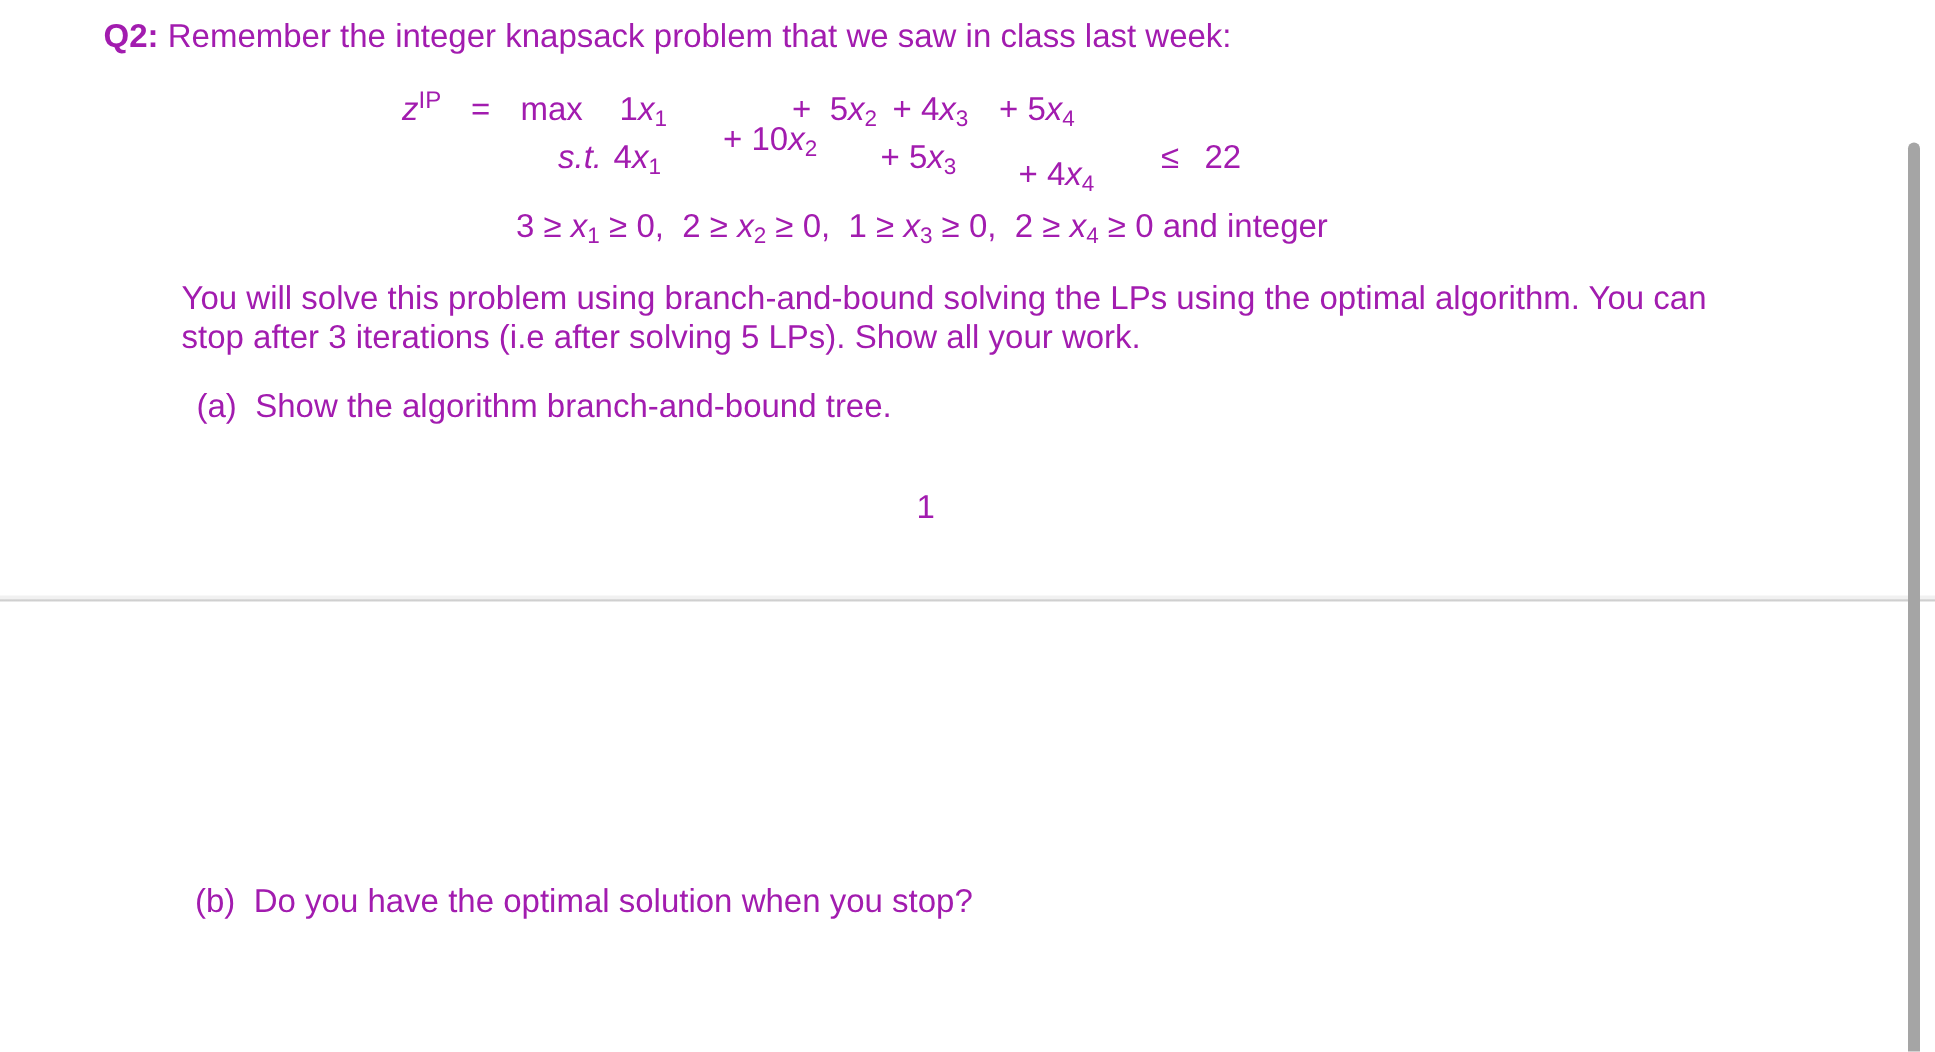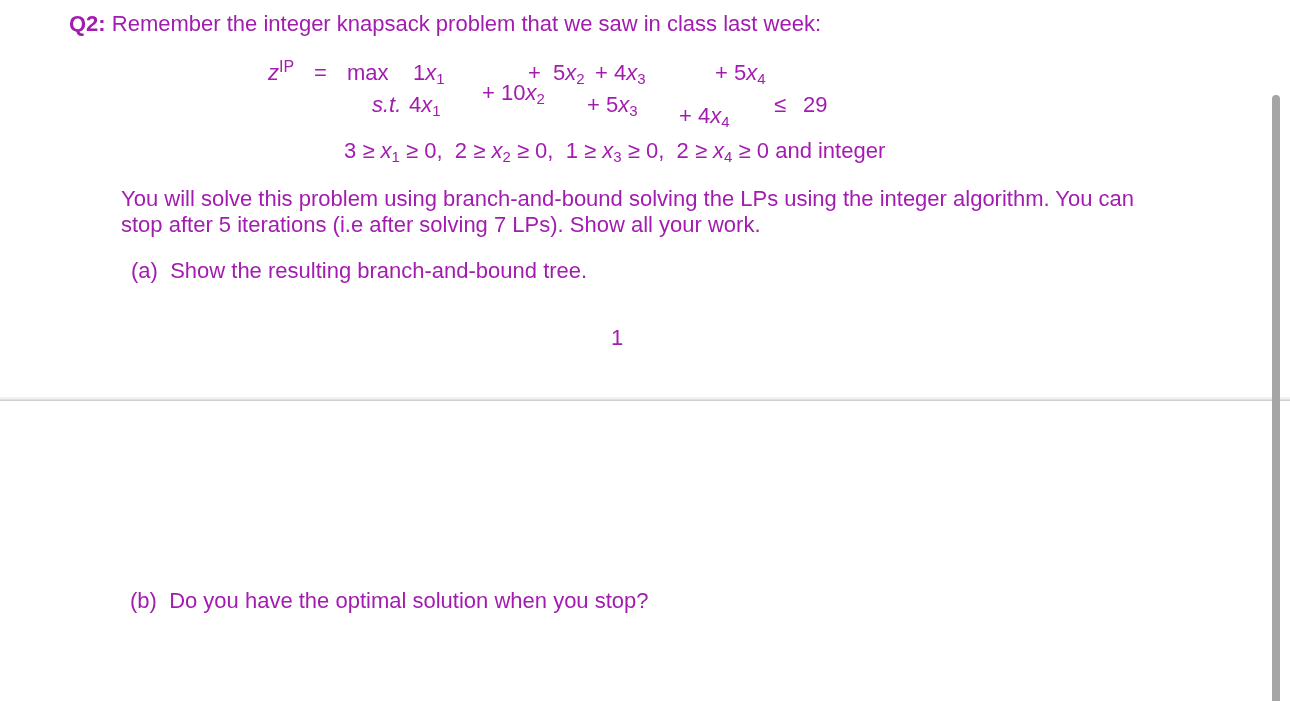--- a/index.html
+++ b/index.html
@@ -44,47 +44,47 @@
       <span>Remember the integer knapsack problem that we saw in class last week:</span>
     </div>
 
     <div>
       <span class="t m" style="left:268px; top:60px;"><span>z</span><sup>IP</sup></span>
       <span class="t" style="left:314px; top:60px;">=</span>
       <span class="t" style="left:347px; top:60px;">max</span>
       <span class="t" style="left:413px; top:60px;"><span>1</span><span class="m">x</span><sub>1</sub></span>
       <span class="t" style="left:516px; top:60px;margin-left:12px;"><span>+</span>&nbsp;&nbsp;<span>5</span><span class="m">x</span><sub>2</sub></span>
       <span class="t" style="left:567px; top:60px;margin-left:28px;"><span>+</span>&nbsp;<span>4</span><span class="m">x</span><sub>3</sub></span>
-      <span class="t" style="left:715px; top:60px;"><span>+</span>&nbsp;<span>5</span><span class="m">x</span><sub>4</sub></span>
+      <span class="t" style="left:666px; top:60px;"><span>+</span>&nbsp;<span>5</span><span class="m">x</span><sub>4</sub></span>
     </div>
 
     <div>
       <span class="t m" style="left:372px; top:92px;">s.t.</span>
       <span class="t" style="left:409px; top:92px;"><span>4</span><span class="m">x</span><sub>1</sub></span>
       <span class="t" style="left:482px; top:80px;"><span>+</span>&nbsp;<span>10</span><span class="m">x</span><sub>2</sub></span>
       <span class="t" style="left:587px; top:92px;"><span>+</span>&nbsp;<span>5</span><span class="m">x</span><sub>3</sub></span>
       <span class="t" style="left:679px; top:92px;margin-top:11px;"><span>+</span>&nbsp;<span>4</span><span class="m">x</span><sub>4</sub></span>
       <span class="t" style="left:774px; top:92px;">≤</span>
-      <span class="t" style="left:803px; top:92px;">29</span>
+      <span class="t" style="left:803px; top:92px;">22</span>
     </div>
 
     <div class="t" style="left:344px; top:138px;">
       <span>3</span> <span>≥</span> <span class="m">x</span><sub>1</sub> <span>≥</span> <span>0</span>,&nbsp;
       <span>2</span> <span>≥</span> <span class="m">x</span><sub>2</sub> <span>≥</span> <span>0</span>,&nbsp;
       <span>1</span> <span>≥</span> <span class="m">x</span><sub>3</sub> <span>≥</span> <span>0</span>,&nbsp;
       <span>2</span> <span>≥</span> <span class="m">x</span><sub>4</sub> <span>≥</span> <span>0</span>
       <span>and integer</span>
     </div>
 
-    <div class="t" style="left:121px; top:186px;">You will solve this problem using branch-and-bound solving the LPs using the integer algorithm. You can</div>
-    <div class="t" style="left:121px; top:212px;">stop after 5 iterations (i.e after solving 7 LPs). Show all your work.</div>
+    <div class="t" style="left:121px; top:186px;">You will solve this problem using branch-and-bound solving the LPs using the optimal algorithm. You can</div>
+    <div class="t" style="left:121px; top:212px;">stop after 3 iterations (i.e after solving 5 LPs). Show all your work.</div>
 
     <div class="t" style="left:131px; top:258px;">
       <span>(a)</span>&nbsp;
-      <span>Show the resulting branch-and-bound tree.</span>
+      <span>Show the algorithm branch-and-bound tree.</span>
     </div>
 
     <div class="t" style="left:611px; top:325px;">1</div>
   </div>
 
   <div class="gap"></div>
 
   <div class="page page2">
     <div class="t" style="left:130px; top:187px;">
       <span>(b)</span>&nbsp;

